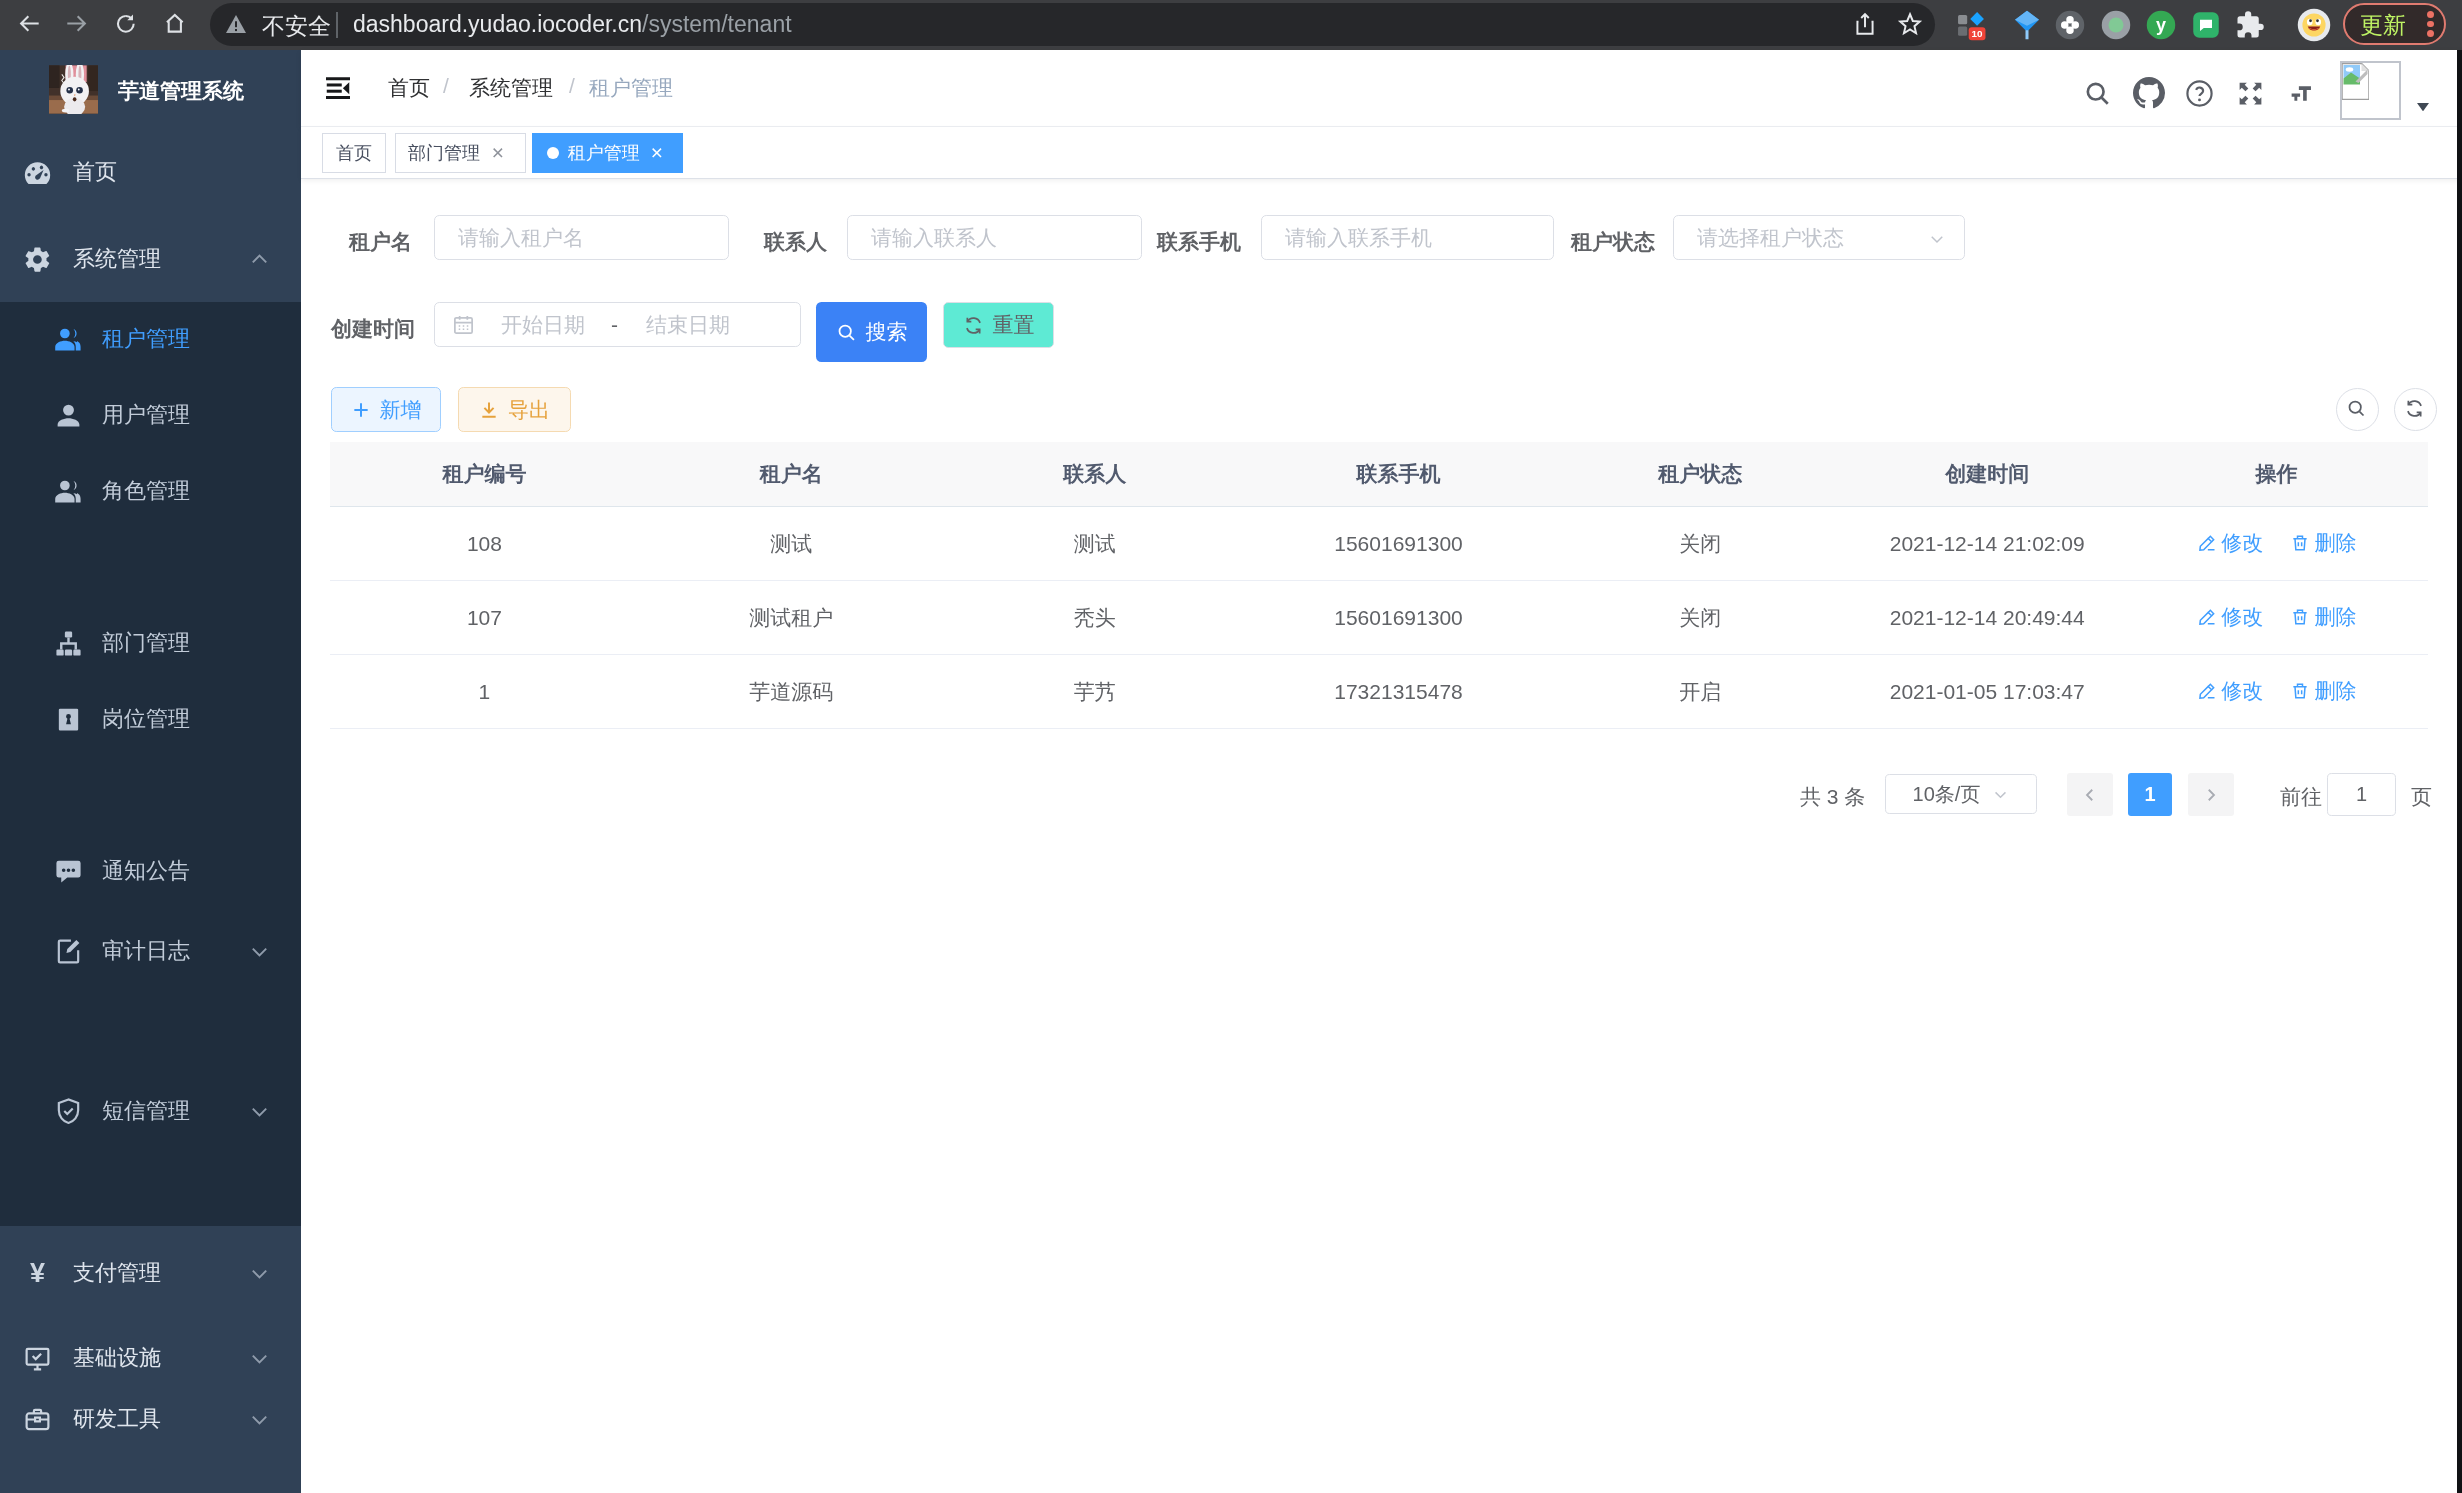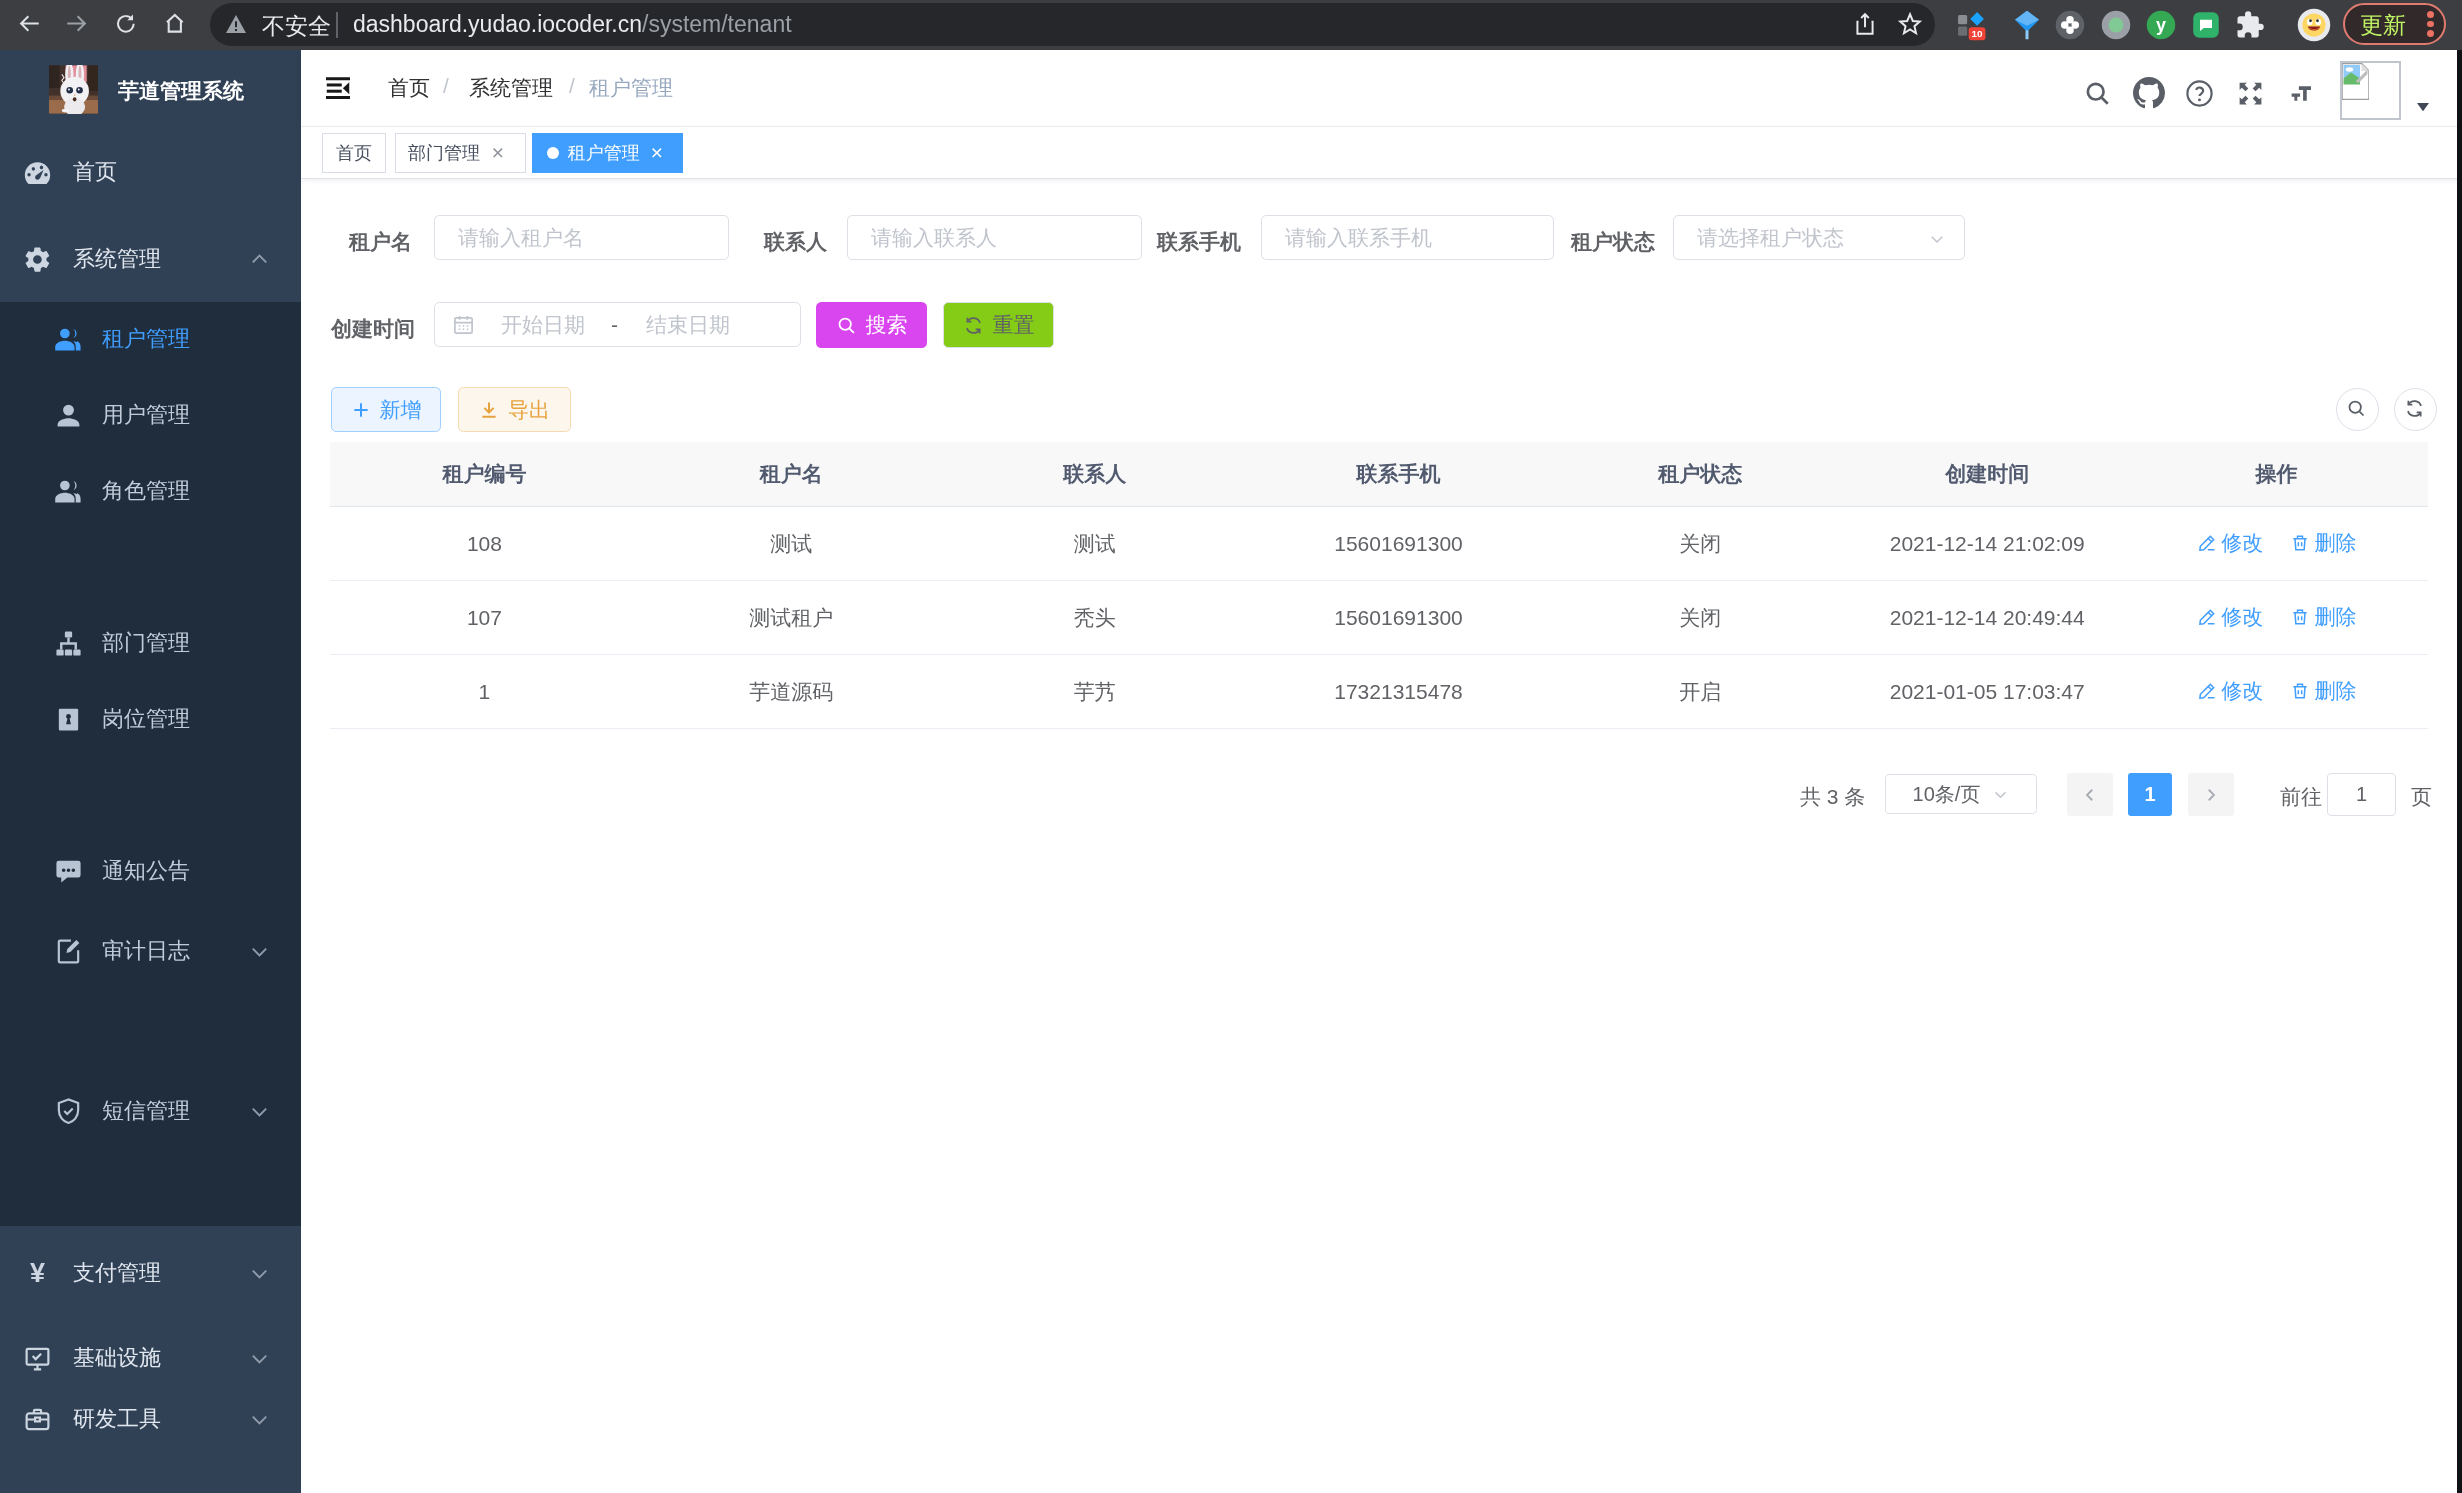--- a/index.html
+++ b/index.html
@@ -361,27 +361,27 @@
   <div class="finput" style="left:434px;top:302px;width:367px">
     <svg style="margin-left:17px" width="23" height="23" viewBox="0 0 24 24" fill="none" stroke="#c0c4cc" stroke-width="1.8">
       <rect x="3" y="5" width="18" height="16" rx="1.5"></rect>
         <path d="M3 10h18M8 3v4M16 3v4"></path>
       <path d="M7 13.5h1.6M11.2 13.5h1.6M15.4 13.5h1.6M7 17h1.6M11.2 17h1.6M15.4 17h1.6" stroke-width="1.6"></path>
     </svg>
     <span style="margin-left:26px">开始日期</span>
     <span style="margin:0 0 0 26px;color:#606266">-</span>
     <span style="margin-left:28px">结束日期</span>
   </div>
-  <div class="btn" style="left:816px;top:302px;width:111px;height:46px;background:#d946ef;color:#fff">
+  <div class="btn" style="left:816px;top:302px;width:111px;height:60px;background:#3b82f6;color:#fff">
     <svg width="21" height="21" viewBox="0 0 24 24" fill="none" stroke="#fff" stroke-width="2" style="margin-right:9px">
       <circle cx="10.5" cy="10.5" r="6.5"></circle>
         <path d="m15.5 15.5 5 5"></path>
     </svg>搜索
   </div>
-  <div class="btn" style="left:943px;top:302px;width:111px;height:46px;background:#84cc16;border:1.5px solid #dcdfe6;color:#606266">
+  <div class="btn" style="left:943px;top:302px;width:111px;height:46px;background:#5eead4;border:1.5px solid #dcdfe6;color:#606266">
     <svg width="21" height="21" viewBox="0 0 24 24" fill="none" stroke="#606266" stroke-width="2" style="margin-right:9px">
       <path d="M19.5 9A8 8 0 0 0 5 7.5M4.5 15a8 8 0 0 0 14.5 1.5"></path>
         <path d="M5 3v4.5h4.5M19 21v-4.5h-4.5" fill="none"></path>
     </svg>重置
   </div>
 
   <div class="btn" style="left:331px;top:387px;width:110px;height:45px;background:#ecf5ff;border:1.5px solid #a0cfff;color:#409eff">
     <svg width="20" height="20" viewBox="0 0 24 24" fill="none" stroke="#409eff" stroke-width="2.4" style="margin-right:9px">
         <path d="M12 4v16M4 12h16"></path>
       </svg>新增

